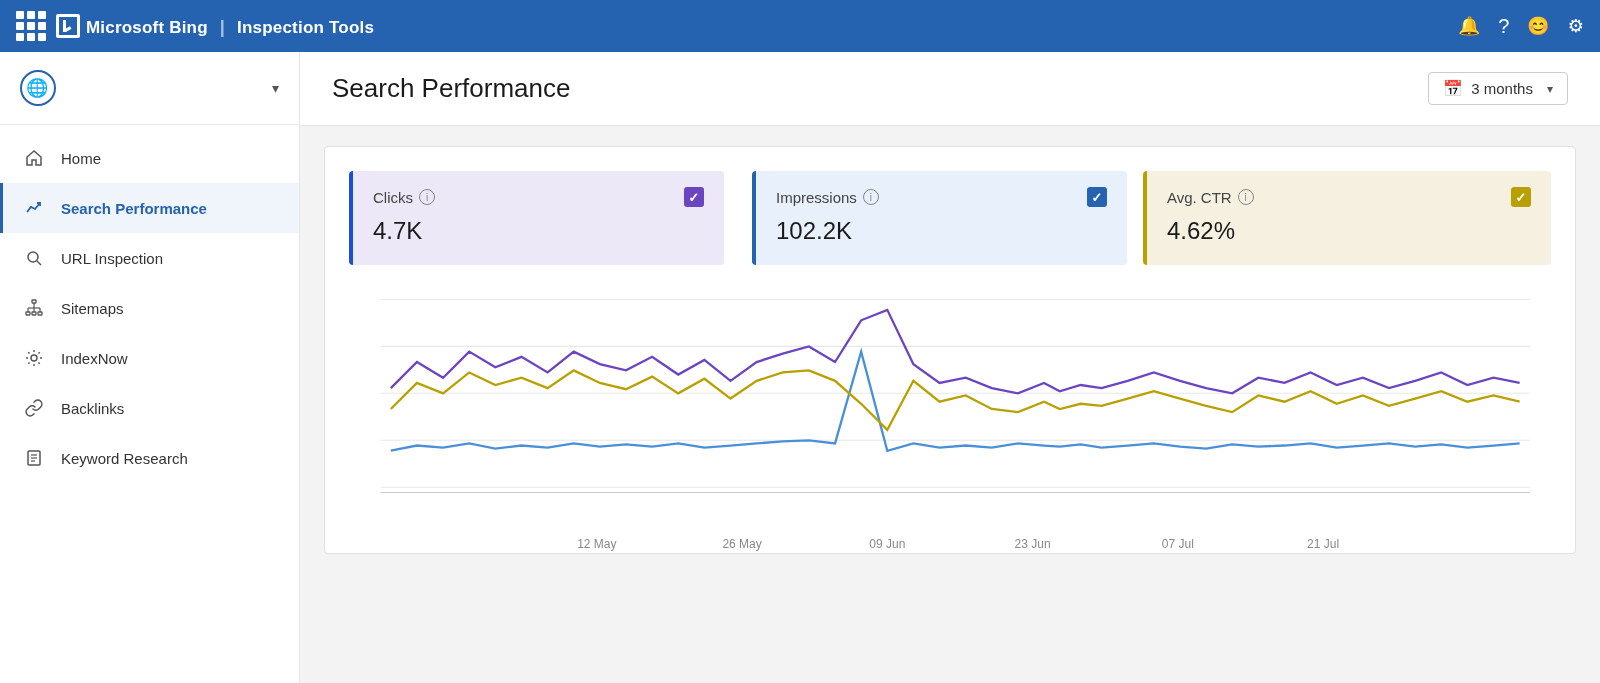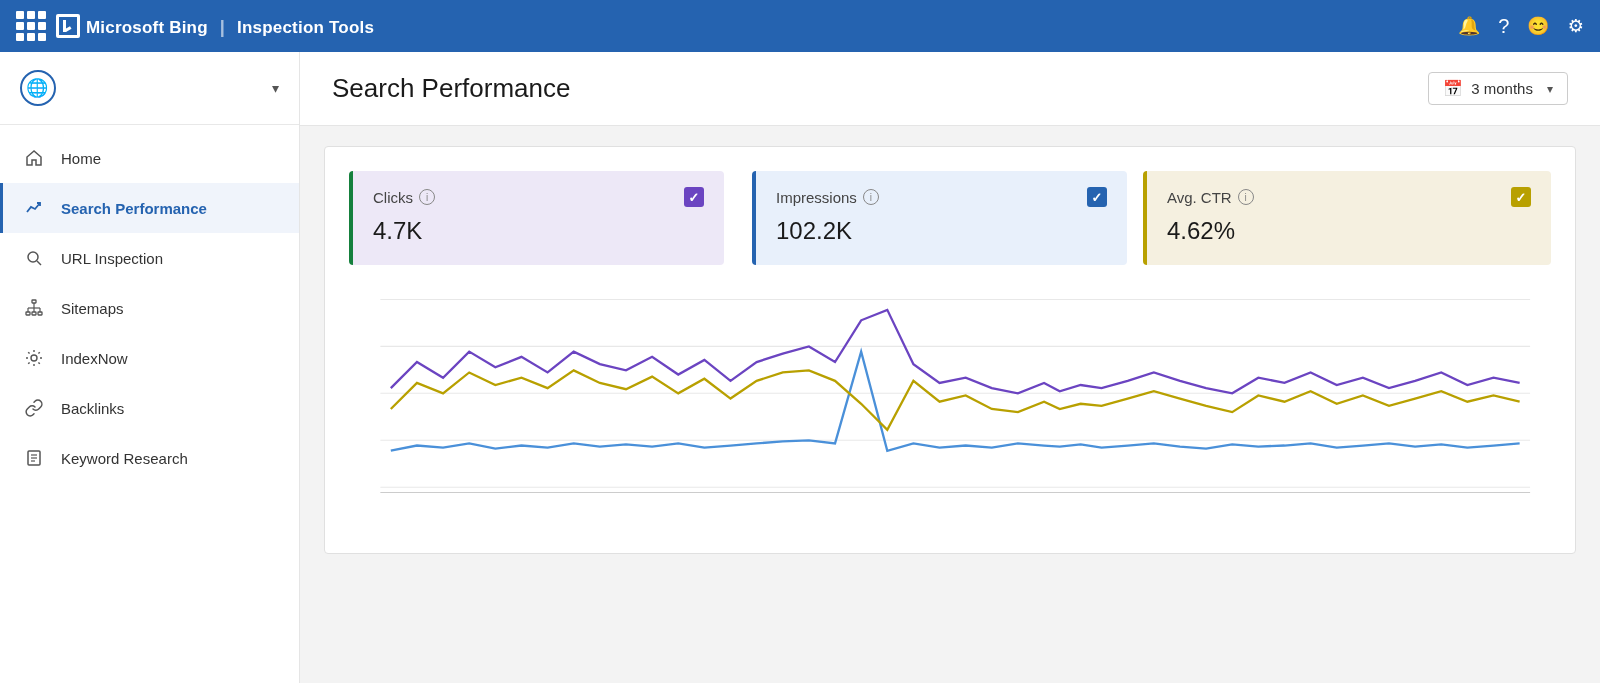--- a/index.html
+++ b/index.html
@@ -192,21 +192,21 @@
       margin-bottom: 24px;
     }
     .stat-card {
       flex: 1;
       padding: 16px 20px 20px 20px;
       border-radius: 4px;
       position: relative;
     }
     .stat-card-clicks {
       background: #ede8f7;
-      border-left: 4px solid #15803d;
+      border-left: 4px solid #1d4ed8;
       margin-right: 28px;
     }
     .stat-card-impressions {
       background: #e8f0fb;
       border-left: 4px solid #2563b0;
       margin-right: 16px;
     }
     .stat-card-ctr {
       background: #f5f0e0;
       border-left: 4px solid #b8a000;
@@ -489,17 +489,27 @@
               40,115 65,90 90,100 115,80 140,92 165,85 190,95 215,78 240,90
               265,96 290,84 315,100 340,86 365,105 390,88 415,80 440,78 465,88
               490,110 515,135 540,88 565,108 590,102 615,115 640,118 665,108
               680,115 700,110 720,112 745,105 770,98 795,105 820,112 845,118
               870,102 895,108 920,98 945,110 970,102 995,112 1020,105 1045,98
               1070,108 1095,102 1120,108
             "></polyline>
         </svg>
 
         
+        <div class="chart-x-labels">
+          <div class="chart-x-label" style="margin-left:30px;"></div>
+          <div class="chart-x-label">12 May</div>
+          <div class="chart-x-label">26 May</div>
+          <div class="chart-x-label">09 Jun</div>
+          <div class="chart-x-label">23 Jun</div>
+          <div class="chart-x-label">07 Jul</div>
+          <div class="chart-x-label">21 Jul</div>
+          <div class="chart-x-label" style="margin-right:10px;"></div>
+        </div>
       </div>
 
     </div>
   </div>
 </div>
 
 </body></html>

